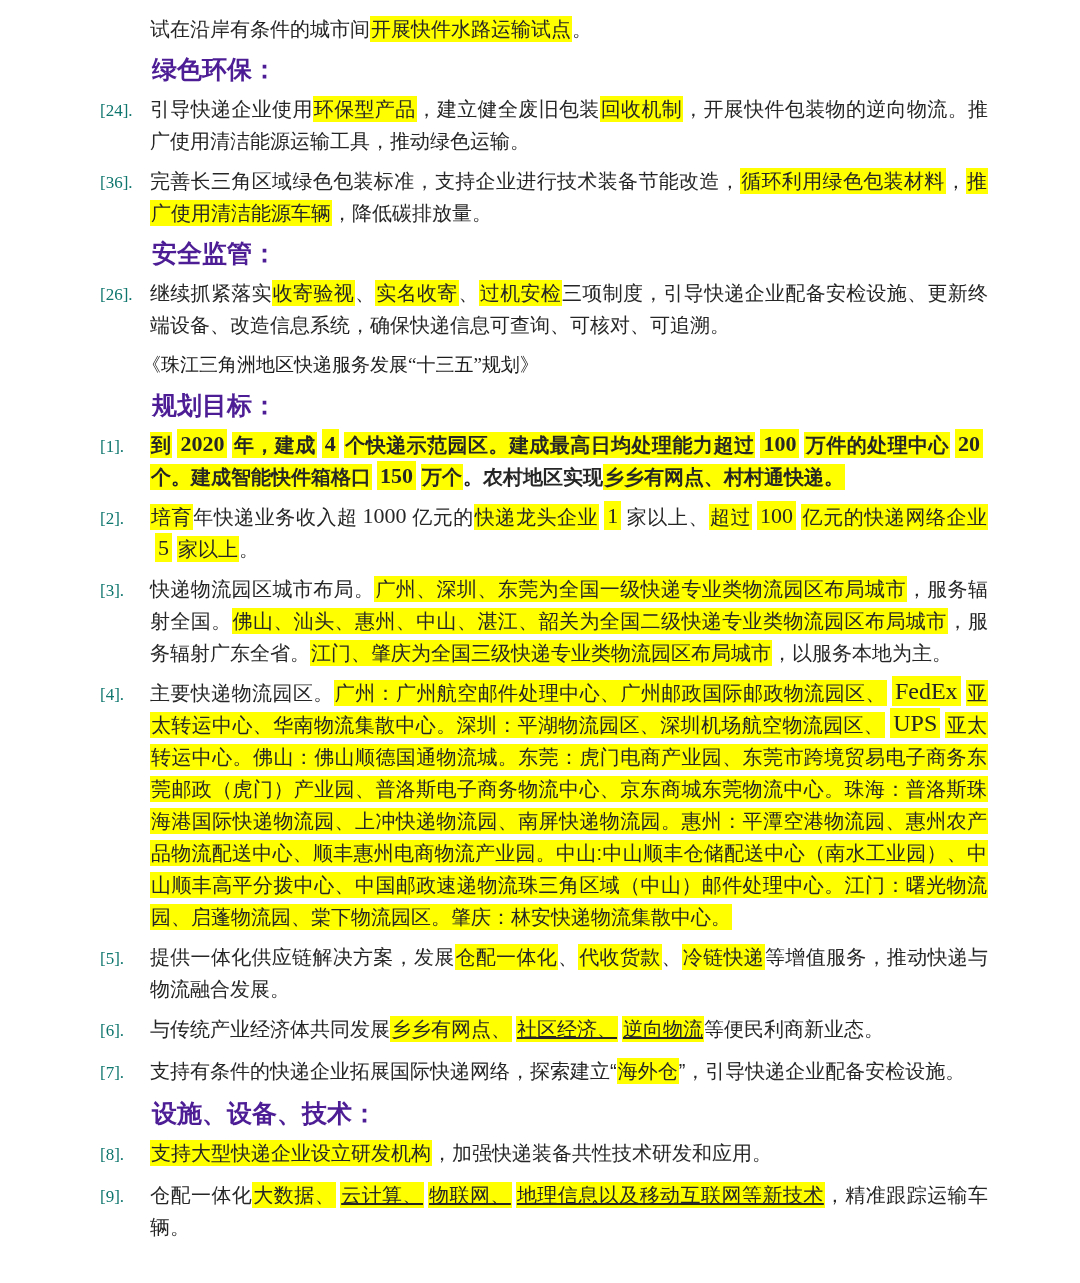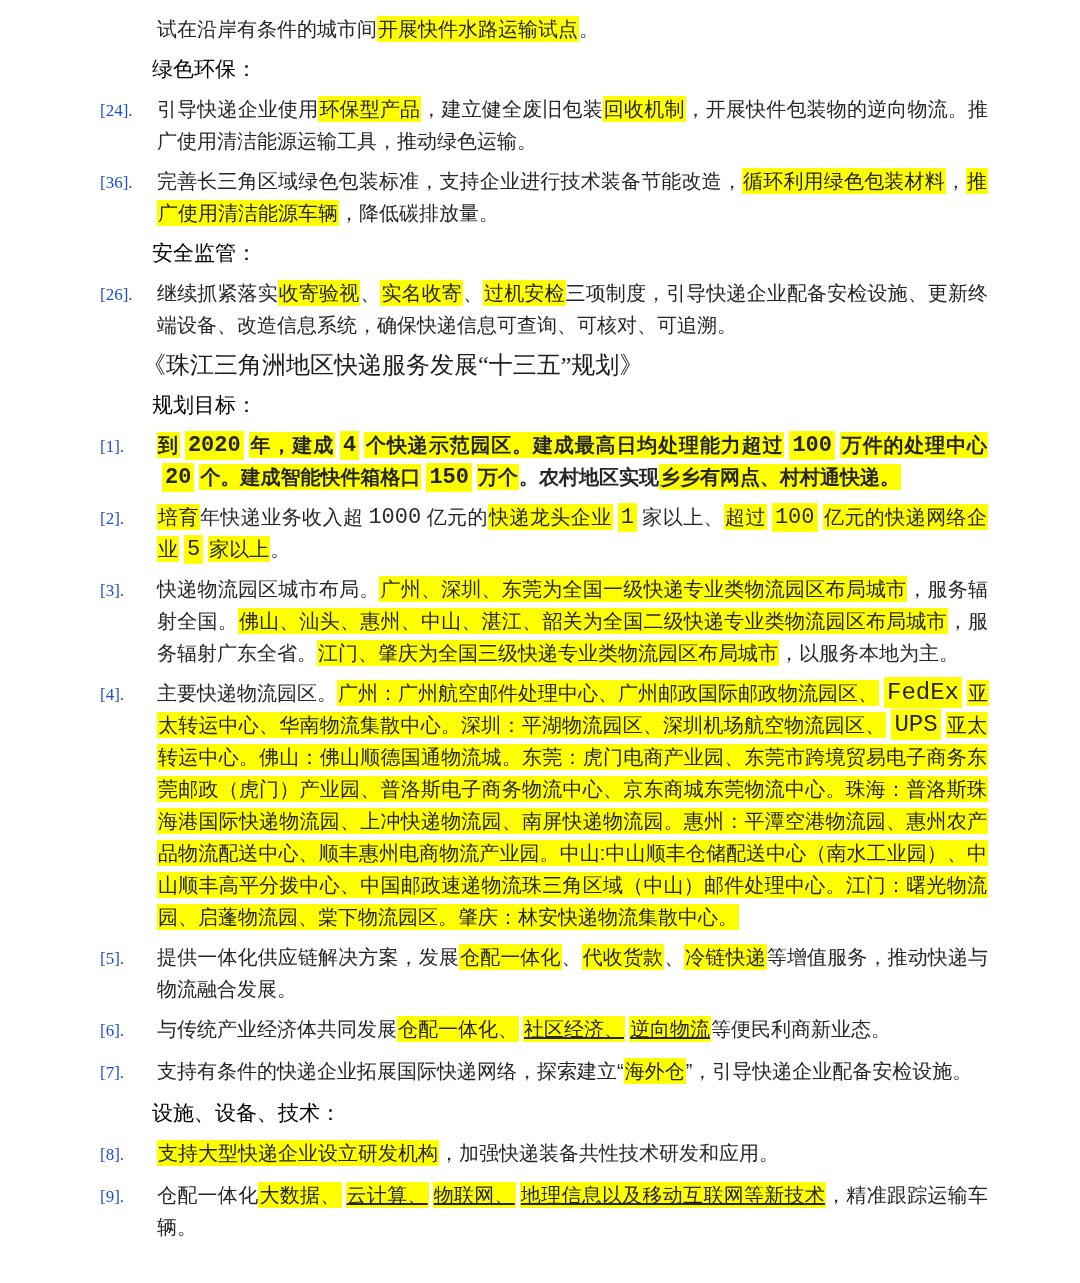--- a/index.html
+++ b/index.html
@@ -26,50 +26,50 @@
     display: flex;
     font-size: 20px;
     line-height: 32px;
     text-align: justify;
   }
   .para .label {
     flex: none;
     width: 50px;
     font-family: "Liberation Serif", serif;
     font-size: 17px;
-    color: #1d4ed8;
+    color: #0f766e;
     padding-top: 2px;
   }
-  .para .content { flex: 1; margin-left: 7px; }
+  .para .content { flex: 1; }
   .para.bold .content { font-weight: 700; }
   .heading {
-    font-size: 21px;
-    font-weight: 400;
+    font-size: 25px;
+    font-weight: 700;
     line-height: 32px;
     padding-left: 52px;
-    color: #000000;
+    color: #4c1d95;
   }
   .title {
     font-family: "Liberation Serif", serif;
-    font-size: 24px;
+    font-size: 19px;
     line-height: 32px;
     padding-left: 42px;
     color: #1c1c1c;
   }
   
   .sp { background: transparent; }
   .sh {
     background: var(--hl, #ffff00);
     padding: 2px 1px;
     -webkit-box-decoration-break: clone;
     box-decoration-break: clone;
   }
   .sh + .sh { margin-left: 4px; text-decoration: underline; }
   .sn, .shn, .slat {
-    font-family: Liberation Mono, monospace;
+    font-family: Liberation Serif, serif;
     font-size: 22px;
     line-height: 1;
     position: relative;
     top: -1px;
     margin: 0 5px;
     white-space: nowrap;
   }
   .shn, .slat {
     background: var(--hl, #ffff00);
     padding: 2px 3px;
@@ -116,21 +116,21 @@
       <div class="block para">
         <span class="label">[4].</span>
         <span class="content"><span class="sp">主要快递物流园区。</span><span class="sh">广州：广州航空邮件处理中心、广州邮政国际邮政物流园区、</span><span class="slat">FedEx</span><span class="sh">亚太转运中心、华南物流集散中心。深圳：平湖物流园区、深圳机场航空物流园区、</span><span class="slat">UPS</span><span class="sh">亚太转运中心。佛山：佛山顺德国通物流城。东莞：虎门电商产业园、东莞市跨境贸易电子商务东莞邮政（虎门）产业园、普洛斯电子商务物流中心、京东商城东莞物流中心。珠海：普洛斯珠海港国际快递物流园、上冲快递物流园、南屏快递物流园。惠州：平潭空港物流园、惠州农产品物流配送中心、顺丰惠州电商物流产业园。中山:中山顺丰仓储配送中心（南水工业园）、中山顺丰高平分拨中心、中国邮政速递物流珠三角区域（中山）邮件处理中心。江门：曙光物流园、启蓬物流园、棠下物流园区。肇庆：林安快递物流集散中心。</span></span>
       </div>
       <div class="block para">
         <span class="label">[5].</span>
         <span class="content"><span class="sp">提供一体化供应链解决方案，发展</span><span class="sh">仓配一体化</span><span class="sp">、</span><span class="sh">代收货款</span><span class="sp">、</span><span class="sh">冷链快递</span><span class="sp">等增值服务，推动快递与物流融合发展。</span></span>
       </div>
       <div class="block para">
         <span class="label">[6].</span>
-        <span class="content"><span class="sp">与传统产业经济体共同发展</span><span class="sh">仓配一体化、</span><span class="sh">社区经济、</span><span class="sh">逆向物流</span><span class="sp">等便民利商新业态。</span></span>
+        <span class="content"><span class="sp">与传统产业经济体共同发展</span><span class="sh">乡乡有网点、</span><span class="sh">社区经济、</span><span class="sh">逆向物流</span><span class="sp">等便民利商新业态。</span></span>
       </div>
       <div class="block para">
         <span class="label">[7].</span>
         <span class="content"><span class="sp">支持有条件的快递企业拓展国际快递网络，探索建立“</span><span class="sh">海外仓</span><span class="sp">”，引导快递企业配备安检设施。</span></span>
       </div>
       <div class="block heading">设施、设备、技术：</div>
       <div class="block para">
         <span class="label">[8].</span>
         <span class="content"><span class="sh">支持大型快递企业设立研发机构</span><span class="sp">，加强快递装备共性技术研发和应用。</span></span>
       </div>

